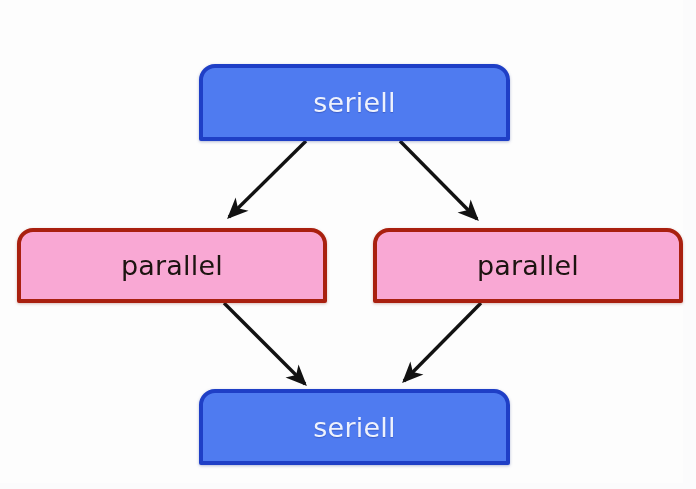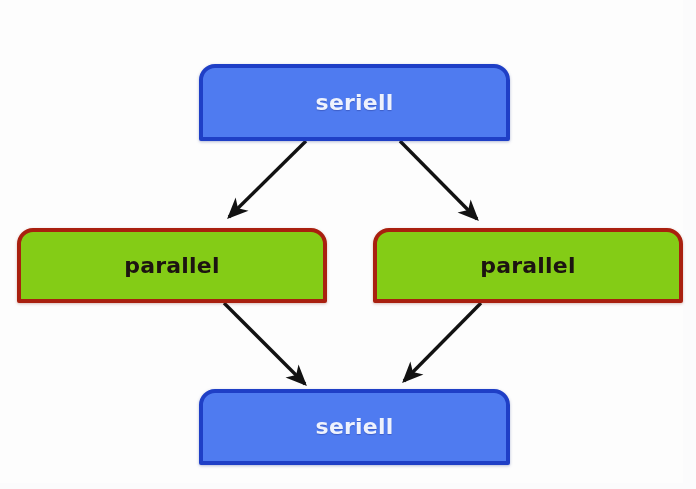--- a/index.html
+++ b/index.html
@@ -31,40 +31,40 @@
     display: flex;
     align-items: center;
     justify-content: center;
     border-style: solid;
     border-top-left-radius: 16px;
     border-top-right-radius: 16px;
     border-bottom-left-radius: 2px;
     border-bottom-right-radius: 2px;
   }
   .node .node-label {
-    font-size: 22px;
-    font-weight: 700;
+    font-size: 27px;
+    font-weight: 400;
     letter-spacing: 0.2px;
     line-height: 1;
     user-select: none;
   }
 
   .node-seriell {
     background: #4f7bf0;
     border-color: #1f3fc6;
     border-width: 4px;
     box-shadow: 0 1px 3px rgba(40,60,140,0.35);
   }
   .node-seriell .node-label {
     color: #eef2fd;
     text-shadow: 0 1px 1px rgba(40,60,150,0.45);
   }
 
   .node-parallel {
-    background: #84cc16;
+    background: #f9a8d4;
     border-color: #a9200f;
     border-width: 4px;
     box-shadow: 0 1px 3px rgba(130,40,25,0.30);
   }
   .node-parallel .node-label {
     color: #1d1411;
   }
 
   #node-seriell-top    { left: 199px; top: 64px;  width: 311px; height: 77px; }
   #node-parallel-left  { left: 17px;  top: 228px; width: 310px; height: 75px; }

